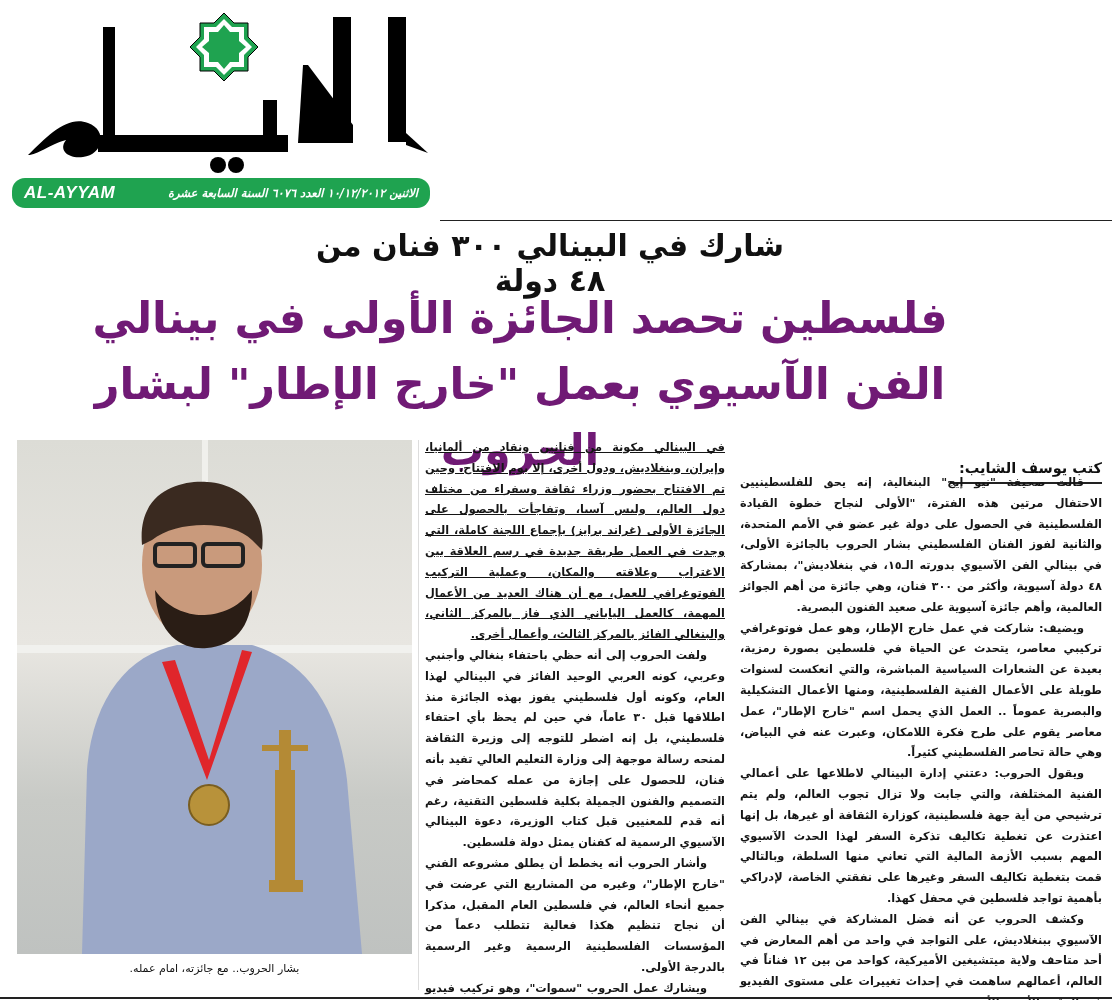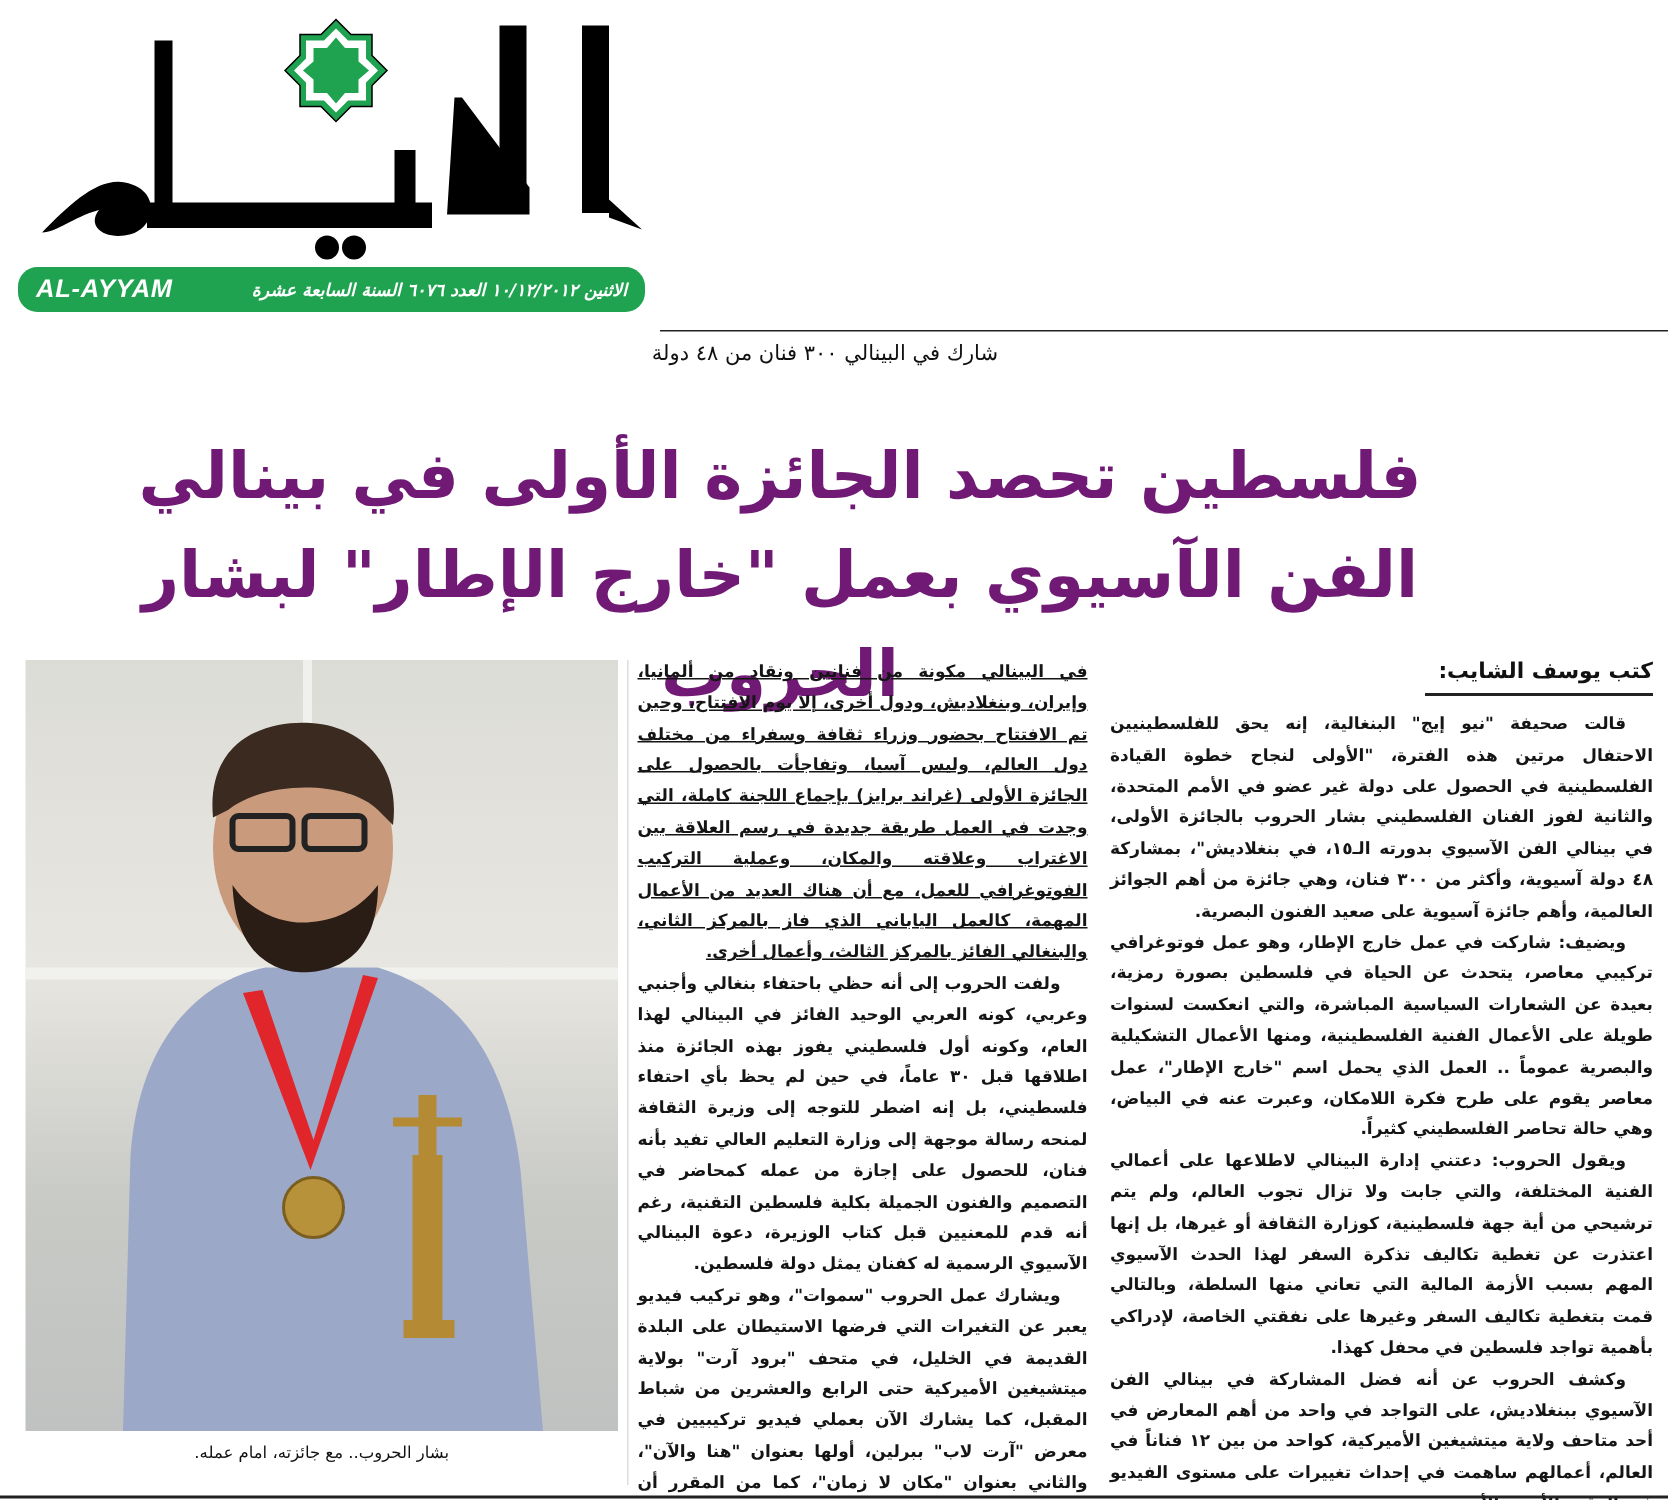--- a/index.html
+++ b/index.html
@@ -14,21 +14,21 @@
       background: #1fa350; border-radius: 13px; color: #fff;
       display: flex; align-items: center; justify-content: space-between;
       padding: 0 12px; box-sizing: border-box; font-style: italic;
     }
     .banner-en { font-family: "Liberation Sans", sans-serif; font-weight: bold; font-size: 17px; letter-spacing: 0.5px; }
     .banner-ar { direction: rtl; font-size: 11.5px; font-weight: bold; }
     .top-rule { position: absolute; left: 440px; right: 0; top: 220px; height: 0; border-top: 1.5px solid #222; }
 
     .kicker {
       position: absolute; left: 300px; top: 228px; width: 500px; text-align: center;
-      direction: rtl; font-size: 14px; font-weight: normal; color: #111;
+      direction: rtl; font-size: 30px; font-weight: bold; color: #111;
     }
     .headline {
       position: absolute; left: 30px; top: 285px; width: 980px; text-align: center;
       direction: rtl; color: #701a75; font-weight: bold; font-size: 43px; line-height: 66px;
       letter-spacing: -0.5px;
     }
 
     .photo {
       position: absolute; left: 17px; top: 440px; width: 395px; height: 514px;
       background: linear-gradient(180deg, #dcdcd6 0%, #e8e6e1 40%, #c8cac6 70%, #bfc2c0 100%);
@@ -41,21 +41,21 @@
 
     .col {
       position: absolute; direction: rtl; text-align: justify;
       font-size: 11.3px; line-height: 20.8px; font-weight: bold; color: #151515;
     }
     .col p { margin: 0; text-indent: 18px; }
     .col p.noindent { text-indent: 0; text-decoration: underline; }
     .col-mid { left: 425px; top: 438px; width: 300px; }
     .col-right { left: 740px; top: 473px; width: 362px; }
     .byline {
-      position: absolute; left: 950px; top: 440px; width: 152px; direction: rtl; text-align: right;
+      position: absolute; left: 950px; top: 460px; width: 152px; direction: rtl; text-align: right;
       font-size: 14.5px; font-weight: bold; padding-bottom: 6px; border-bottom: 2px solid #222;
     }
     .bottom-rule { position: absolute; left: 0; right: 0; top: 997px; border-top: 2px solid #222; }
     .col-rule-1 { position: absolute; left: 418px; top: 440px; height: 550px; border-left: 0.5px solid #ddd; }
   </style>
 </head>
 <body>
 
 <div class="masthead">
   <svg class="logo-svg" viewBox="0 0 425 170">
@@ -117,20 +117,21 @@
     </g>
   </svg>
 </div>
 <div class="caption">بشار الحروب.. مع جائزته، امام عمله.</div>
 
 <div class="col-rule-1"></div>
 
 <div class="col col-mid">
   <p class="noindent">في البينالي مكونة من فنانين ونقاد من ألمانيا، وإيران، وبنغلاديش، ودول أخرى، إلا يوم الافتتاح، وحين تم الافتتاح بحضور وزراء ثقافة وسفراء من مختلف دول العالم، وليس آسيا، وتفاجأت بالحصول على الجائزة الأولى (غراند برايز) بإجماع اللجنة كاملة، التي وجدت في العمل طريقة جديدة في رسم العلاقة بين الاغتراب وعلاقته والمكان، وعملية التركيب الفوتوغرافي للعمل، مع أن هناك العديد من الأعمال المهمة، كالعمل الياباني الذي فاز بالمركز الثاني، والبنغالي الفائز بالمركز الثالث، وأعمال أخرى.</p>
   <p>ولفت الحروب إلى أنه حظي باحتفاء بنغالي وأجنبي وعربي، كونه العربي الوحيد الفائز في البينالي لهذا العام، وكونه أول فلسطيني يفوز بهذه الجائزة منذ اطلاقها قبل ٣٠ عاماً، في حين لم يحظ بأي احتفاء فلسطيني، بل إنه اضطر للتوجه إلى وزيرة الثقافة لمنحه رسالة موجهة إلى وزارة التعليم العالي تفيد بأنه فنان، للحصول على إجازة من عمله كمحاضر في التصميم والفنون الجميلة بكلية فلسطين التقنية، رغم أنه قدم للمعنيين قبل كتاب الوزيرة، دعوة البينالي الآسيوي الرسمية له كفنان يمثل دولة فلسطين.</p>
+  <p>وأشار الحروب أنه يخطط أن يطلق مشروعه الفني "خارج الإطار"، وغيره من المشاريع التي عرضت في جميع أنحاء العالم، في فلسطين العام المقبل، مذكرا أن نجاح تنظيم هكذا فعالية تتطلب دعماً من المؤسسات الفلسطينية الرسمية وغير الرسمية بالدرجة الأولى.</p>
   <p>ويشارك عمل الحروب "سموات"، وهو تركيب فيديو يعبر عن التغيرات التي فرضها الاستيطان على البلدة القديمة في الخليل، في متحف "برود آرت" بولاية ميتشيغين الأميركية حتى الرابع والعشرين من شباط المقبل، كما يشارك الآن بعملي فيديو تركيبيين في معرض "آرت لاب" ببرلين، أولها بعنوان "هنا والآن"، والثاني بعنوان "مكان لا زمان"، كما من المقرر أن يشارك في مهرجان السينما العربية في إيطاليا بعملي فيديو تركيبيين، الأول بعنوان "الآخر هو أنا"، والثاني هو "الأعراف".</p>
 </div>
 
 <div class="byline">كتب يوسف الشايب:</div>
 
 <div class="col col-right">
   <p>قالت صحيفة "نيو إيج" البنغالية، إنه يحق للفلسطينيين الاحتفال مرتين هذه الفترة، "الأولى لنجاح خطوة القيادة الفلسطينية في الحصول على دولة غير عضو في الأمم المتحدة، والثانية لفوز الفنان الفلسطيني بشار الحروب بالجائزة الأولى، في بينالي الفن الآسيوي بدورته الـ١٥، في بنغلاديش"، بمشاركة ٤٨ دولة آسيوية، وأكثر من ٣٠٠ فنان، وهي جائزة من أهم الجوائز العالمية، وأهم جائزة آسيوية على صعيد الفنون البصرية.</p>
   <p>ويضيف: شاركت في عمل خارج الإطار، وهو عمل فوتوغرافي تركيبي معاصر، يتحدث عن الحياة في فلسطين بصورة رمزية، بعيدة عن الشعارات السياسية المباشرة، والتي انعكست لسنوات طويلة على الأعمال الفنية الفلسطينية، ومنها الأعمال التشكيلية والبصرية عموماً .. العمل الذي يحمل اسم "خارج الإطار"، عمل معاصر يقوم على طرح فكرة اللامكان، وعبرت عنه في البياض، وهي حالة تحاصر الفلسطيني كثيراً.</p>
   <p>ويقول الحروب: دعتني إدارة البينالي لاطلاعها على أعمالي الفنية المختلفة، والتي جابت ولا تزال تجوب العالم، ولم يتم ترشيحي من أية جهة فلسطينية، كوزارة الثقافة أو غيرها، بل إنها اعتذرت عن تغطية تكاليف تذكرة السفر لهذا الحدث الآسيوي المهم بسبب الأزمة المالية التي تعاني منها السلطة، وبالتالي قمت بتغطية تكاليف السفر وغيرها على نفقتي الخاصة، لإدراكي بأهمية تواجد فلسطين في محفل كهذا.</p>
   <p>وكشف الحروب عن أنه فضل المشاركة في بينالي الفن الآسيوي ببنغلاديش، على التواجد في واحد من أهم المعارض في أحد متاحف ولاية ميتشيغين الأميركية، كواحد من بين ١٢ فناناً في العالم، أعمالهم ساهمت في إحداث تغييرات على مستوى الفيديو في العقود الأربعة الأخيرة.</p>

